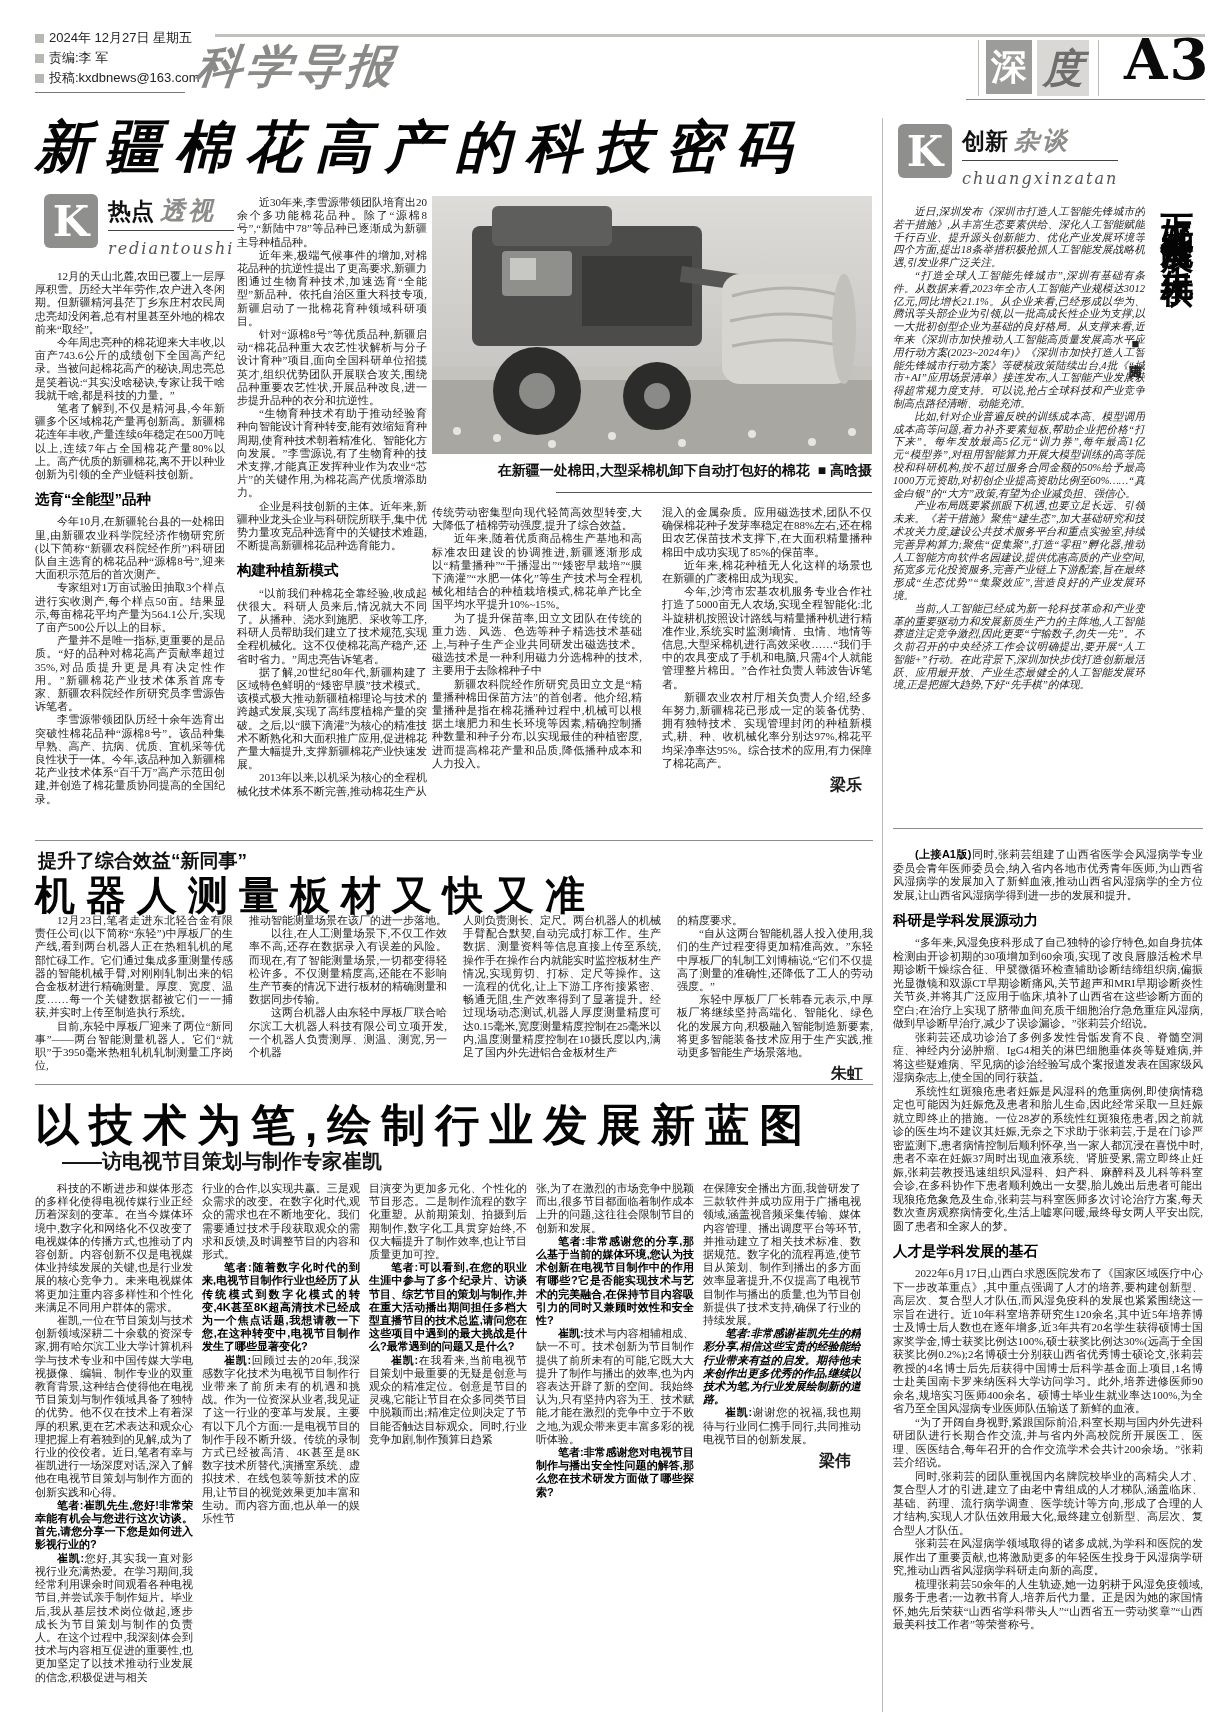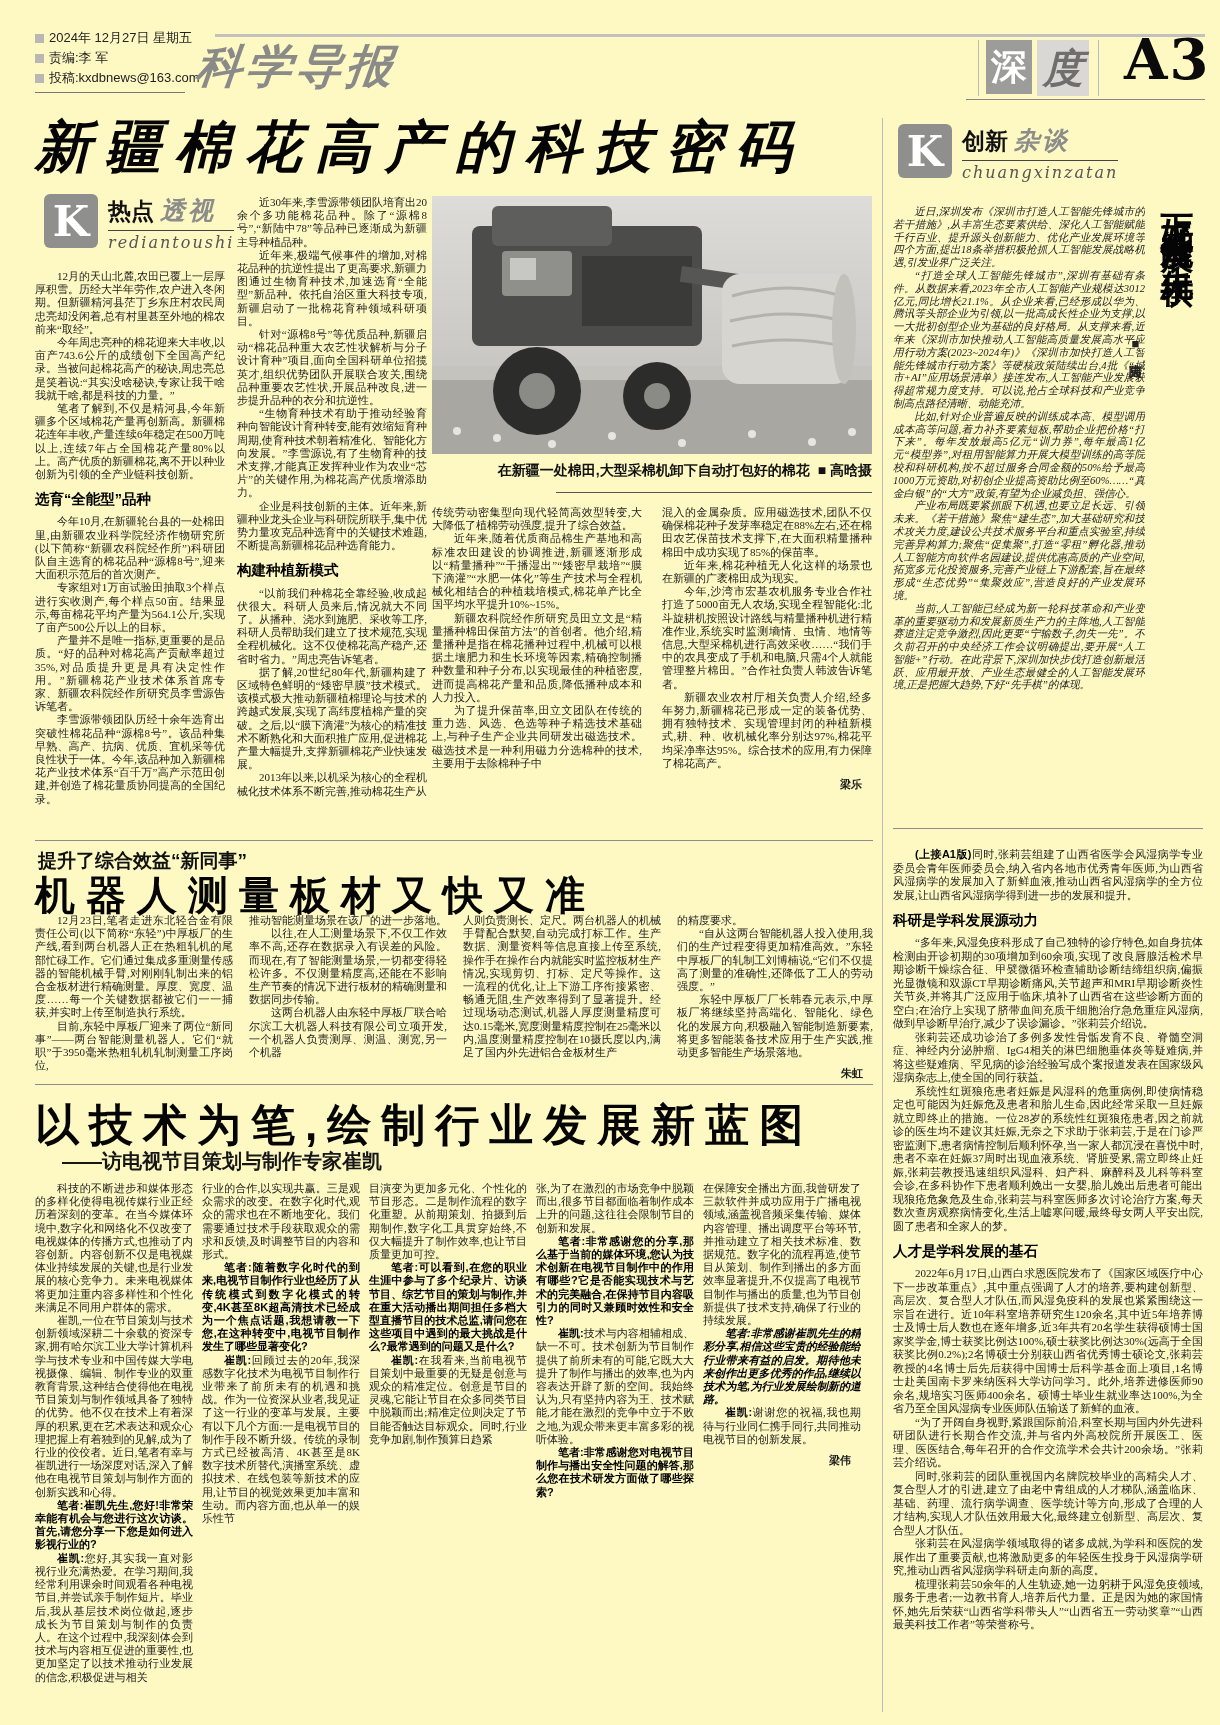--- a/index.html
+++ b/index.html
@@ -1,48 +1,48 @@
 <!DOCTYPE html>
 <html><head>
 <meta charset="utf-8">
 <style>
   html,body{margin:0;padding:0;background:#e8e6e2;}
-  #page{position:relative;width:1220px;height:1725px;background:#fef9c3;margin:0 auto;
+  #page{position:relative;width:1220px;height:1725px;background:#ffffff;margin:0 auto;
         font-family:"Liberation Serif","DejaVu Serif",serif;color:#1a1a1a;overflow:hidden;}
   .abs{position:absolute;}
   .rule{position:absolute;background:#9a9a9a;}
   
   .hdr-line{font-family:"Liberation Sans","DejaVu Sans",sans-serif;font-size:13px;line-height:20px;color:#222;white-space:nowrap;}
   .sq{display:inline-block;width:9px;height:9px;background:#b9b7b3;margin-right:5px;vertical-align:-1px;}
   .masthead{font-family:"DejaVu Serif",serif;font-style:italic;font-weight:bold;font-size:46px;color:#8a8a88;letter-spacing:4px;transform:skewX(-6deg);}
   .secbox{display:flex;align-items:center;justify-content:center;}
   .shen{background:#9c9c9a;color:#fff;font-family:"Liberation Sans",sans-serif;font-weight:900;font-size:36px;}
   .du{background:#d9d8d5;color:#6e6e6c;font-family:"DejaVu Serif",serif;font-style:italic;font-weight:bold;font-size:40px;}
   .pageno{font-family:"DejaVu Serif",serif;font-weight:bold;font-size:56px;color:#0b0b0b;letter-spacing:2px;}
   
   .badge{display:flex;align-items:flex-start;}
   .kbox{width:54px;height:54px;background:#8f8f8d;border-radius:6px;color:#fff;
         font-family:"DejaVu Serif",serif;font-weight:bold;font-size:42px;display:flex;align-items:center;justify-content:center;flex:0 0 auto;}
   .btxt{margin-left:10px;}
   .brow{display:flex;align-items:baseline;border-bottom:1.5px solid #444;padding-bottom:3px;}
   .bzh1{font-family:"Liberation Sans",sans-serif;font-weight:900;font-size:23px;color:#111;}
   .bzh2{font-family:"DejaVu Serif",serif;font-style:italic;font-weight:bold;font-size:25px;color:#8c8c8a;margin-left:6px;letter-spacing:3px;}
-  .brom{font-family:"DejaVu Serif",serif;font-style:italic;font-size:16px;color:#555;letter-spacing:2px;margin-top:2px;text-align:right;}
+  .brom{font-family:"DejaVu Serif",serif;font-style:italic;font-size:16px;color:#555;letter-spacing:2px;margin-top:8px;text-align:right;}
   
   .h-main{font-family:"Liberation Sans","DejaVu Sans",sans-serif;font-weight:900;color:#050505;white-space:nowrap;}
   .kicker{font-family:"Liberation Sans",sans-serif;font-weight:700;font-size:19px;color:#111;}
   .subtitle{font-family:"Liberation Sans",sans-serif;font-weight:700;font-size:20px;color:#161616;}
   
   .col{position:absolute;text-align:justify;font-size:11px;line-height:13.2px;color:#1c1c1c;overflow:hidden;}
   .para{margin:0;text-indent:2em;}
   .para.cont{text-indent:0;}
   .para.sub{text-indent:0;font-family:"Liberation Sans",sans-serif;font-weight:800;font-size:14.5px;line-height:1.25;margin:9px 0 7px;color:#000;}
   .para.q{font-family:"Liberation Sans",sans-serif;font-weight:700;color:#000;}
   .para.qi{font-family:"Liberation Sans",sans-serif;font-weight:700;font-style:italic;color:#000;}
-  .para.author{text-align:right;font-family:"Liberation Sans",sans-serif;font-weight:700;font-size:11px;padding-right:10px;margin-top:8px;text-indent:0;}
+  .para.author{text-align:right;font-family:"Liberation Sans",sans-serif;font-weight:700;font-size:16px;padding-right:10px;margin-top:8px;text-indent:0;}
   .lead{font-family:"Liberation Sans",sans-serif;font-weight:700;color:#000;}
   .kaiti{font-style:italic;font-size:10.6px;line-height:12.8px;}
   
   .caption-row{display:flex;justify-content:flex-end;align-items:baseline;gap:8px;
                font-family:"Liberation Sans",sans-serif;font-weight:700;font-size:14px;color:#111;}
   
   .v-head{writing-mode:vertical-rl;font-family:"Liberation Sans",sans-serif;font-weight:900;font-size:33px;letter-spacing:4px;color:#050505;}
   .v-byline{writing-mode:vertical-rl;font-family:"Liberation Sans",sans-serif;font-weight:700;font-size:13px;color:#222;}
 </style>
 </head>
@@ -149,22 +149,22 @@
     <div class="abs caption-row" style="left:432px;top:462px;width:440px;">
       <span>在新疆一处棉田,大型采棉机卸下自动打包好的棉花</span>
       <span>■ 高晗摄</span>
     </div>
     <div class="rule" style="left:556px;top:492px;width:316px;height:1px;background:#555;"></div>
 
     <div class="col" style="left:432px;top:506px;width:210px;height:300px;">
 
     <p class="para cont"><span>传统劳动密集型向现代轻简高效型转变,大大降低了植棉劳动强度,提升了综合效益。</span></p>
         <p class="para p"><span>近年来,随着优质商品棉生产基地和高标准农田建设的协调推进,新疆逐渐形成以“精量播种”“干播湿出”“矮密早栽培”“膜下滴灌”“水肥一体化”等生产技术与全程机械化相结合的种植栽培模式,棉花单产比全国平均水平提升10%~15%。</span></p>
+        <p class="para p"><span>为了提升保苗率,田立文团队在传统的重力选、风选、色选等种子精选技术基础上,与种子生产企业共同研发出磁选技术。磁选技术是一种利用磁力分选棉种的技术,主要用于去除棉种子中</span></p>
         <p class="para p"><span>新疆农科院经作所研究员田立文是“精量播种棉田保苗方法”的首创者。他介绍,精量播种是指在棉花播种过程中,机械可以根据土壤肥力和生长环境等因素,精确控制播种数量和种子分布,以实现最佳的种植密度,进而提高棉花产量和品质,降低播种成本和人力投入。</span></p>
-        <p class="para p"><span>为了提升保苗率,田立文团队在传统的重力选、风选、色选等种子精选技术基础上,与种子生产企业共同研发出磁选技术。磁选技术是一种利用磁力分选棉种的技术,主要用于去除棉种子中</span></p>
       </div>
     <div class="col" style="left:662px;top:506px;width:210px;height:302px;">
 
     <p class="para cont"><span>混入的金属杂质。应用磁选技术,团队不仅确保棉花种子发芽率稳定在88%左右,还在棉田农艺保苗技术支撑下,在大面积精量播种棉田中成功实现了85%的保苗率。</span></p>
         <p class="para p"><span>近年来,棉花种植无人化这样的场景也在新疆的广袤棉田成为现实。</span></p>
         <p class="para p"><span>今年,沙湾市宏基农机服务专业合作社打造了5000亩无人农场,实现全程智能化:北斗旋耕机按照设计路线与精量播种机进行精准作业,系统实时监测墒情、虫情、地情等信息,大型采棉机进行高效采收……“我们手中的农具变成了手机和电脑,只需4个人就能管理整片棉田。”合作社负责人韩波告诉笔者。</span></p>
         <p class="para p"><span>新疆农业农村厅相关负责人介绍,经多年努力,新疆棉花已形成一定的装备优势、拥有独特技术、实现管理封闭的种植新模式,耕、种、收机械化率分别达97%,棉花平均采净率达95%。综合技术的应用,有力保障了棉花高产。</span></p>
         <p class="para author"><span>梁乐</span></p>
       </div>
   </section>

